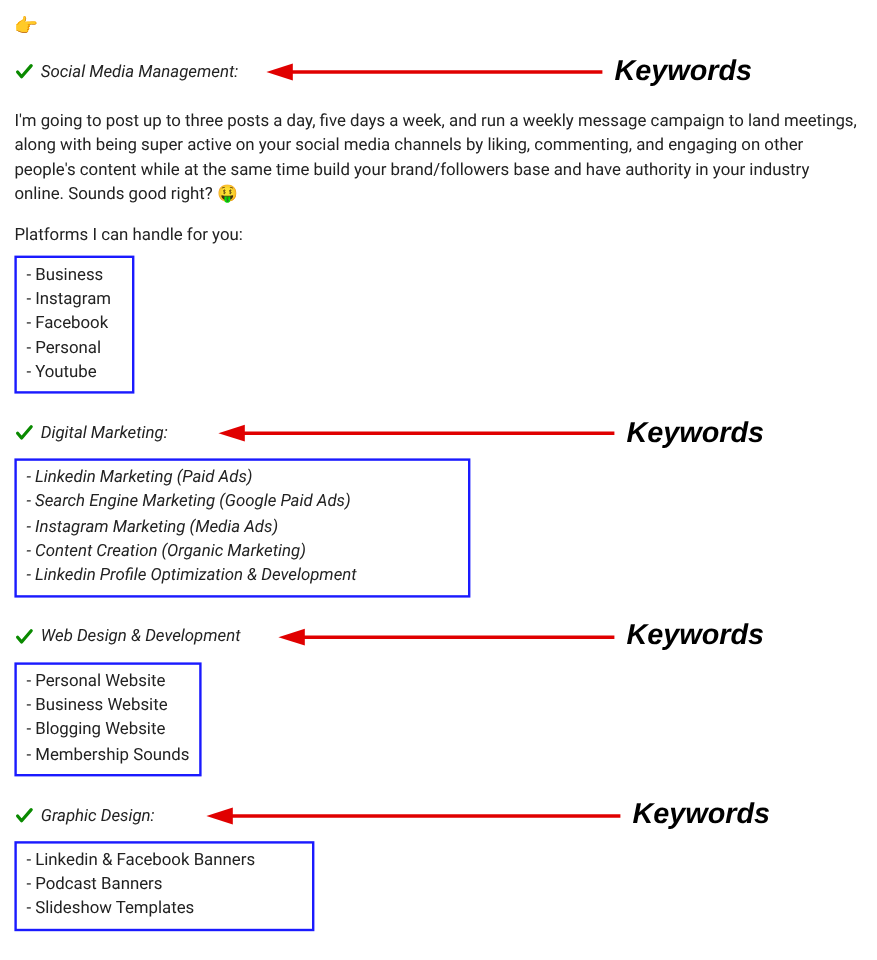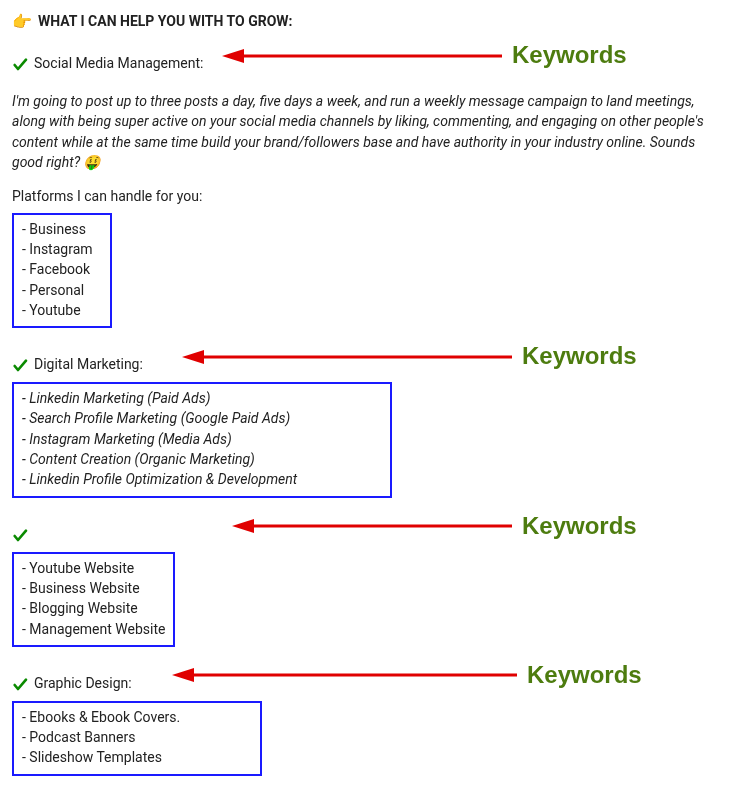--- a/index.html
+++ b/index.html
@@ -15,25 +15,26 @@
   .title-row {
     font-weight: 700;
     margin-bottom: 14px;
     display: flex;
     align-items: center;
     gap: 6px;
   }
   .point-emoji { font-size: 16px; }
   .section-row {
     display: flex;
-    align-items: flex-end;
+    align-items: center;
     gap: 6px;
     position: relative;
     margin: 10px 0 8px 0;
     height: 26px;
+    font-style: italic;
   }
   .check-icon {
     width: 16px;
     height: 16px;
     flex-shrink: 0;
   }
   .section-label {
     white-space: nowrap;
   }
   .arrow-wrap {
@@ -42,27 +43,26 @@
     align-items: center;
     pointer-events: none;
   }
   .arrow-svg {
     overflow: visible;
   }
   .kw-label {
     font-family: Arial, Helvetica, sans-serif;
     font-size: 24px;
     font-weight: 700;
-    color: #4d7c0f;
+    color: #000000;
     margin-left: 10px;
     white-space: nowrap;
   }
   .para {
     margin: 18px 0 14px 0;
-    font-style: italic;
   }
   .subhead {
     margin: 4px 0 6px 0;
   }
   .box {
     border: 2px solid #1a1aff;
     padding: 4px 8px 6px 8px;
     display: inline-block;
     min-width: 80px;
     margin-bottom: 10px;
@@ -72,21 +72,20 @@
   }
 </style>
 </head>
 <body>
 
 
 
 
 <div class="title-row">
   <span class="point-emoji">👉</span>
-  <span>WHAT I CAN HELP YOU WITH TO GROW:</span>
 </div>
 
 
 <div class="section-row">
   <svg class="check-icon" viewBox="0 0 24 24">
     <path d="M4 12 L9 18 L21 4" stroke="#0a8a00" stroke-width="4" fill="none" stroke-linecap="round" stroke-linejoin="round"></path>
   </svg>
   <span class="section-label">Social Media Management:</span>
   <div class="arrow-wrap" style="left:210px;">
     <svg class="arrow-svg" width="280" height="18">
@@ -121,65 +120,66 @@
       <line x1="20" y1="9" x2="330" y2="9" stroke="#e00000" stroke-width="3"></line>
       <polygon points="0,9 22,2 22,16" fill="#e00000"></polygon>
     </svg>
     <span class="kw-label">Keywords</span>
   </div>
 </div>
 
 
 <div class="box" style="min-width:360px;font-style:italic;">
   <div class="box-line">- Linkedin Marketing (Paid Ads)</div>
-  <div class="box-line">- Search Profile Marketing (Google Paid Ads)</div>
+  <div class="box-line">- Search Engine Marketing (Google Paid Ads)</div>
   <div class="box-line">- Instagram Marketing (Media Ads)</div>
   <div class="box-line">- Content Creation (Organic Marketing)</div>
   <div class="box-line">- Linkedin Profile Optimization &amp; Development</div>
 </div>
 
 
 <div class="section-row">
   <svg class="check-icon" viewBox="0 0 24 24">
     <path d="M4 12 L9 18 L21 4" stroke="#0a8a00" stroke-width="4" fill="none" stroke-linecap="round" stroke-linejoin="round"></path>
   </svg>
+  <span class="section-label">Web Design &amp; Development</span>
   <div class="arrow-wrap" style="left:220px;">
     <svg class="arrow-svg" width="280" height="18">
       <line x1="20" y1="9" x2="280" y2="9" stroke="#e00000" stroke-width="3"></line>
       <polygon points="0,9 22,2 22,16" fill="#e00000"></polygon>
     </svg>
     <span class="kw-label">Keywords</span>
   </div>
 </div>
 
 
 <div class="box">
-  <div class="box-line">- Youtube Website</div>
+  <div class="box-line">- Personal Website</div>
   <div class="box-line">- Business Website</div>
   <div class="box-line">- Blogging Website</div>
-  <div class="box-line">- Management Website</div>
+  <div class="box-line">- Membership Sounds</div>
 </div>
 
 
 <div class="section-row">
   <svg class="check-icon" viewBox="0 0 24 24">
     <path d="M4 12 L9 18 L21 4" stroke="#0a8a00" stroke-width="4" fill="none" stroke-linecap="round" stroke-linejoin="round"></path>
   </svg>
   <span class="section-label">Graphic Design:</span>
   <div class="arrow-wrap" style="left:160px;">
     <svg class="arrow-svg" width="345" height="18">
       <line x1="20" y1="9" x2="345" y2="9" stroke="#e00000" stroke-width="3"></line>
       <polygon points="0,9 22,2 22,16" fill="#e00000"></polygon>
     </svg>
     <span class="kw-label">Keywords</span>
   </div>
 </div>
 
 
 <div class="box" style="min-width:230px;">
-  <div class="box-line">- Ebooks &amp; Ebook Covers.</div>
+  <div class="box-line">- Linkedin &amp; Facebook Banners</div>
   <div class="box-line">- Podcast Banners</div>
   <div class="box-line">- Slideshow Templates</div>
   
 </div>
 
 
 
 
 </body></html>

